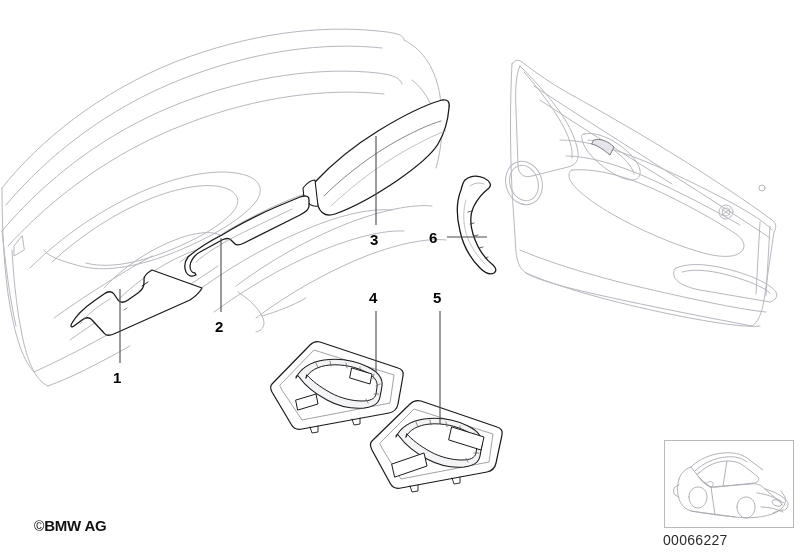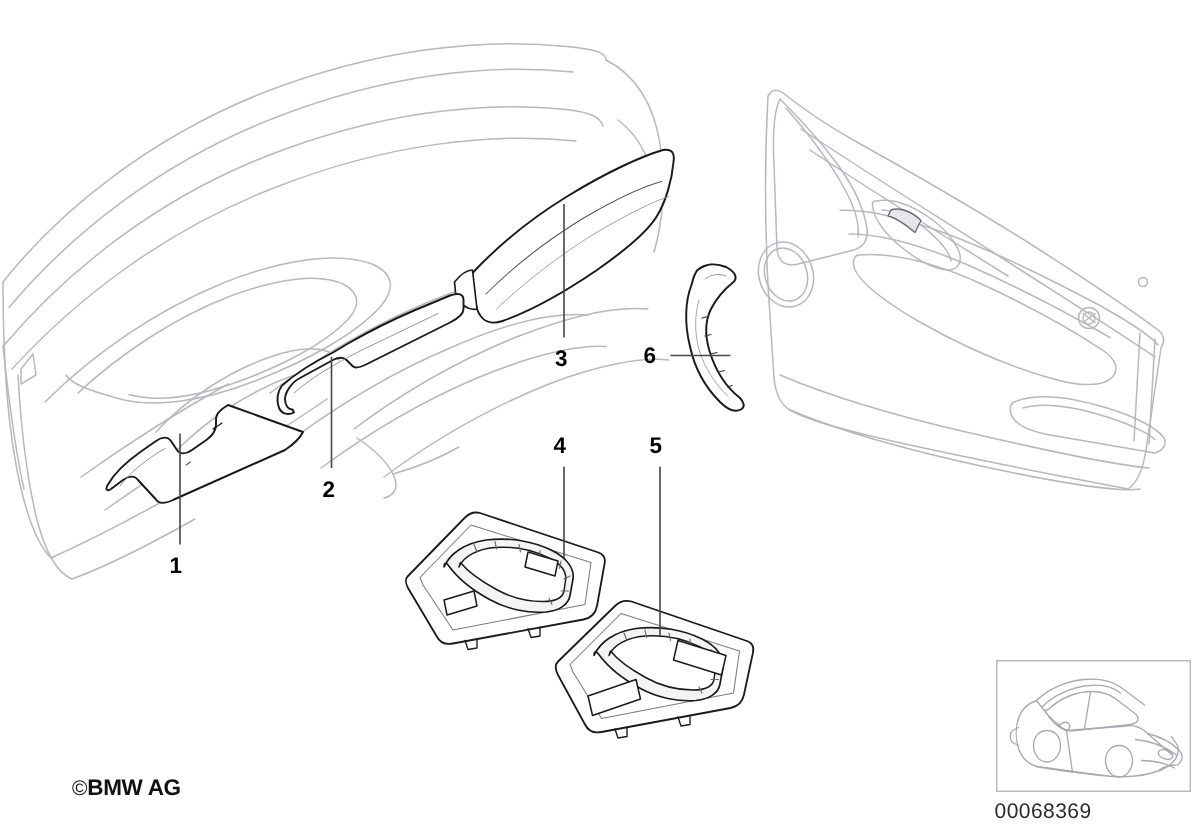--- a/index.html
+++ b/index.html
@@ -28,21 +28,21 @@
     position: absolute;
     font-family: "Liberation Sans", sans-serif;
     font-weight: bold;
     font-size: 15px;
     color: #000000;
     line-height: 1;
     user-select: none;
   }
   #copyright {
     position: absolute;
-    left: 48px;
+    left: 34px;
     top: 517px;
     font-family: "Liberation Sans", sans-serif;
     font-weight: bold;
     font-size: 15px;
     letter-spacing: -0.2px;
     color: #111111;
   }
   #copyright .cmark {
     font-weight: normal;
     font-size: 14px;
@@ -339,15 +339,15 @@
 
       <path d="M46,46 L50,74"></path>
       <path d="M40,41 C42,44 44,45 46,46"></path>
 
       <path d="M42,42 C44,40 47,40 48,42 C49,44 47,46 45,46"></path>
 
       <path d="M26,70 C36,72 52,74 70,76"></path>
     </svg>
   </div>
 
-  <div id="diagram-id">00068369</div>
+  <div id="diagram-id">00066227</div>
 
 </div>
 
 </body></html>

